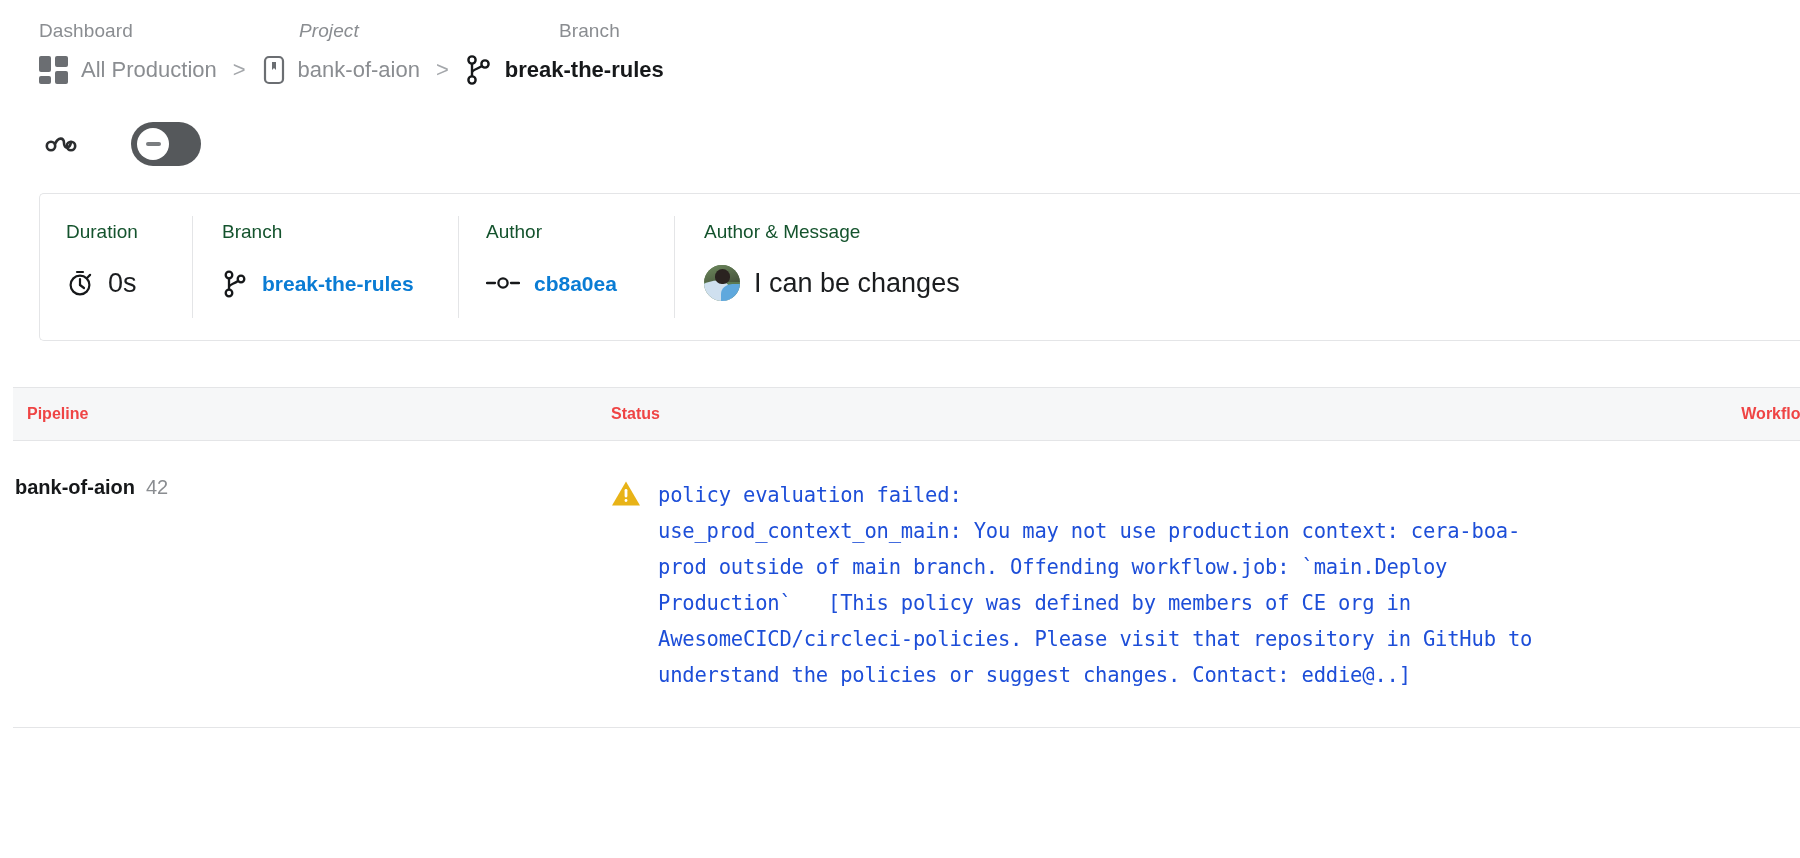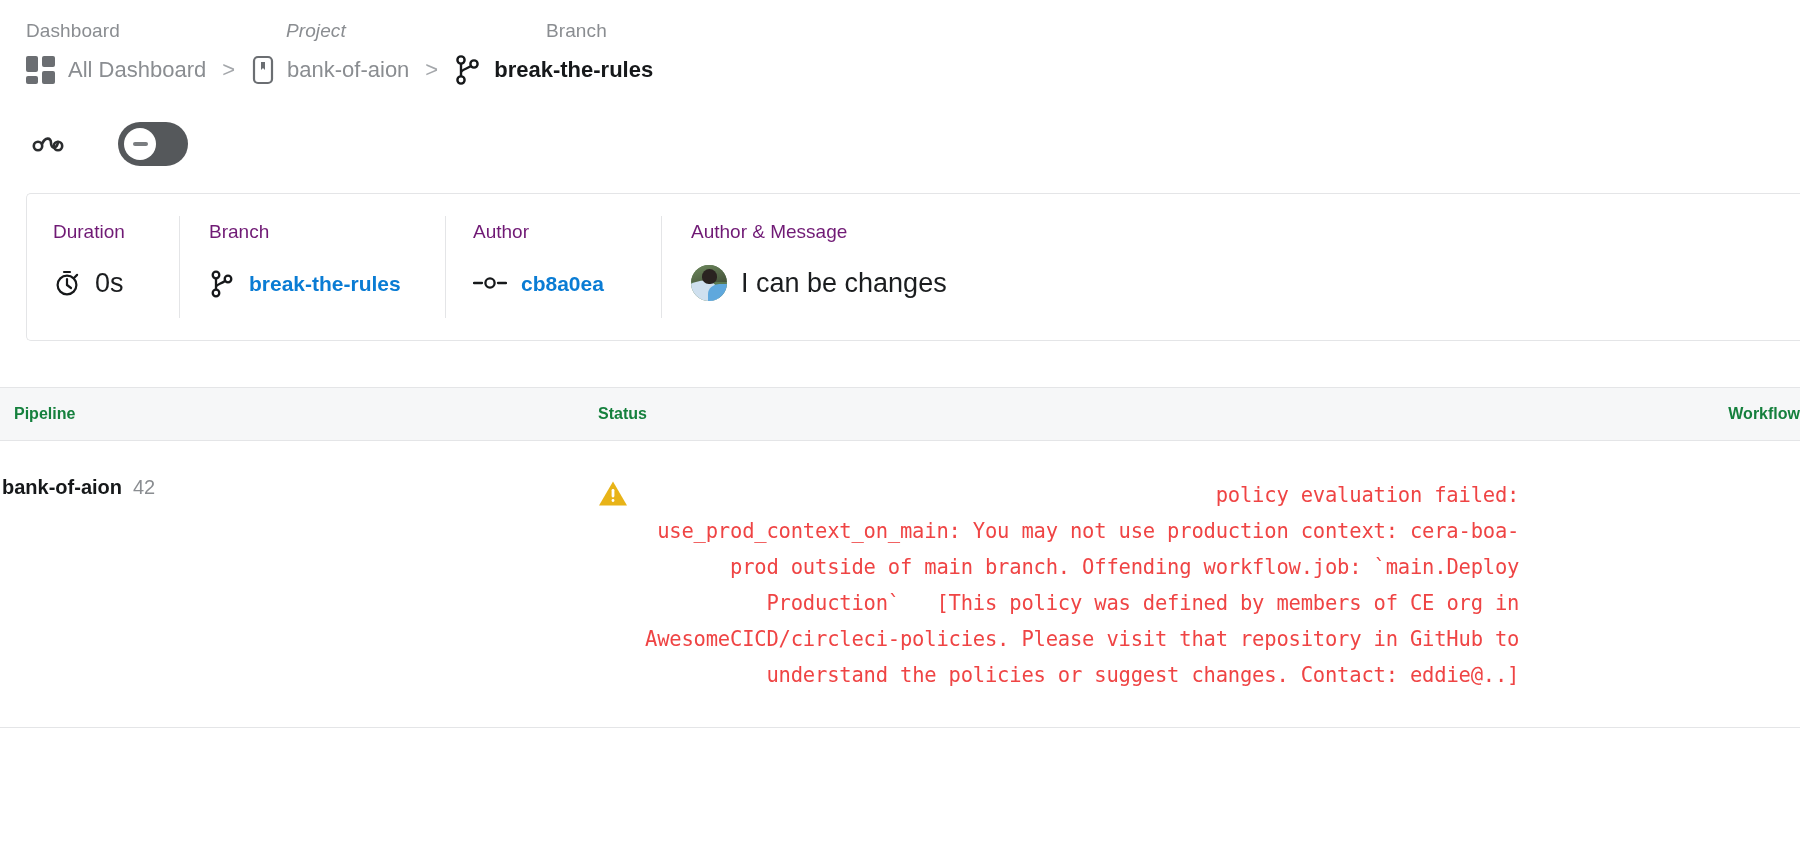--- a/index.html
+++ b/index.html
@@ -13,20 +13,21 @@
     font-family: "Liberation Sans", sans-serif;
     -webkit-font-smoothing: antialiased;
     overflow: hidden;
   }
 
   .page {
     position: relative;
     width: 1748px;
     height: 858px;
     background: #ffffff;
+    margin-left: 13px;
   }
 
   
   .breadcrumb-wrap {
     padding: 14px 0 0 26px;
   }
   .crumb-labels {
     display: flex;
     align-items: flex-end;
     height: 26px;
@@ -150,21 +151,21 @@
     width: 1px;
     background: #e4e5e7;
   }
   .cell-duration { width: 152px; padding-left: 26px; }
   .cell-branch   { width: 266px; padding-left: 30px; }
   .cell-commit   { width: 216px; padding-left: 28px; }
   .cell-author   { flex: 1;      padding-left: 30px; }
 
   .cell-title {
     font-size: 19px;
-    color: #701a75;
+    color: #14532d;
     line-height: 1;
     margin-bottom: 26px;
     white-space: nowrap;
   }
   .cell-body {
     display: flex;
     align-items: center;
     gap: 14px;
     height: 32px;
   }
@@ -229,21 +230,21 @@
     background: #f6f7f8;
     border-top: 1px solid #e4e5e7;
     border-bottom: 1px solid #e4e5e7;
     height: 54px;
     display: flex;
     align-items: center;
   }
   .th {
     font-size: 16px;
     font-weight: 700;
-    color: #15803d;
+    color: #ef4444;
     line-height: 1;
     white-space: nowrap;
   }
   .th-pipeline { width: 598px; padding-left: 14px; }
   .th-status   { width: 227px; }
   .th-workflow { flex: 1; text-align: right; }
 
   .trow {
     display: flex;
     align-items: flex-start;
@@ -270,26 +271,25 @@
   .status-msg {
     display: flex;
     align-items: flex-start;
     gap: 17px;
   }
   .warn-icon { margin-top: 3px; flex: none; }
   .msg-text {
     font-family: "DejaVu Sans Mono", "Liberation Mono", monospace;
     font-size: 20.5px;
     line-height: 36px;
-    color: #ef4444;
+    color: #1d4ed8;
     white-space: pre-wrap;
     margin: 0;
     max-width: 922px;
     letter-spacing: -0.2px;
-    text-align: right;
   }
 </style>
 </head>
 <body>
 
 <div class="page">
 
   <div class="breadcrumb-wrap">
     <div class="crumb-labels">
       <span class="crumb-label l-dashboard">Dashboard</span>
@@ -299,21 +299,21 @@
 
     <div class="crumb-row">
 
       <a class="crumb-item" href="#" style="text-decoration:none;">
         <span class="icon grid-icon">
           <i></i>
             <i></i>
             <i></i>
             <i></i>
         </span>
-        <span class="crumb-text">All Dashboard</span>
+        <span class="crumb-text">All Production</span>
       </a>
 
       <span class="crumb-sep">&gt;</span>
 
       <a class="crumb-item" href="#" style="text-decoration:none;">
         <span class="icon">
           <svg width="24" height="30" viewBox="0 0 24 30">
             <rect x="3" y="2" width="18" height="26" rx="4" fill="none" stroke="#6b6e72" stroke-width="2.2"></rect>
             <path d="M10 7 h4 v8 l-2 -2 -2 2 z" fill="#6b6e72"></path>
           </svg>

